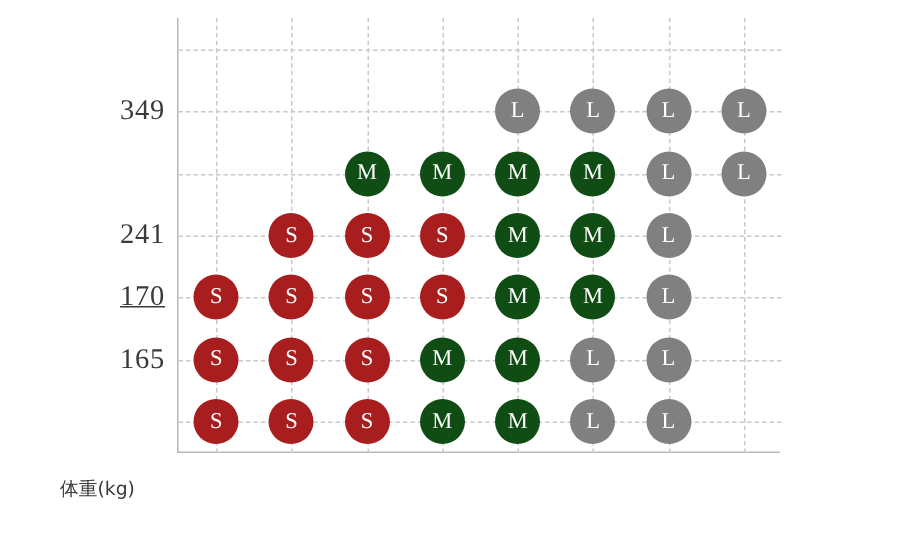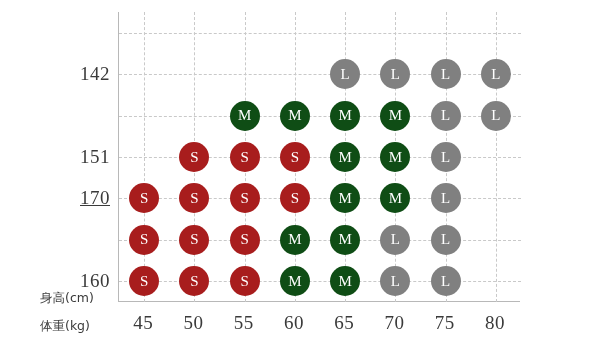--- a/index.html
+++ b/index.html
@@ -181,32 +181,21 @@
         <div class="marker s" style="left: 75.375px; top: 269.286px;">S</div>
         <div class="marker s" style="left: 125.625px; top: 269.286px;">S</div>
         <div class="marker m" style="left: 175.875px; top: 269.286px;">M</div>
         <div class="marker m" style="left: 226.125px; top: 269.286px;">M</div>
         <div class="marker l" style="left: 276.375px; top: 269.286px;">L</div>
         <div class="marker l" style="left: 326.625px; top: 269.286px;">L</div>
       </div>
   </div>
 
   <div class="ytick-wrap" id="ytick-wrap">
-      <div class="ytick" style="top: 269.286px;">160</div>
+      <div class="ytick" style="top: 227.857px;">165</div>
       <div class="ytick" style="top: 186.429px; text-decoration: underline;">170</div>
-      <div class="ytick" style="top: 145px;">151</div>
-      <div class="ytick" style="top: 62.1429px;">142</div>
+      <div class="ytick" style="top: 145px;">241</div>
+      <div class="ytick" style="top: 62.1429px;">349</div>
     </div>
-  <div class="xtick-wrap" id="xtick-wrap">
-      <div class="xtick" style="left: 25.125px;">45</div>
-      <div class="xtick" style="left: 75.375px;">50</div>
-      <div class="xtick" style="left: 125.625px;">55</div>
-      <div class="xtick" style="left: 175.875px;">60</div>
-      <div class="xtick" style="left: 226.125px;">65</div>
-      <div class="xtick" style="left: 276.375px;">70</div>
-      <div class="xtick" style="left: 326.625px;">75</div>
-      <div class="xtick" style="left: 376.875px;">80</div>
-    </div>
-
-  <div class="axis-title" id="y-axis-title">身高(cm)</div>
+
   <div class="axis-title" id="x-axis-title">体重(kg)</div>
 
 </div>
 
 </body></html>

